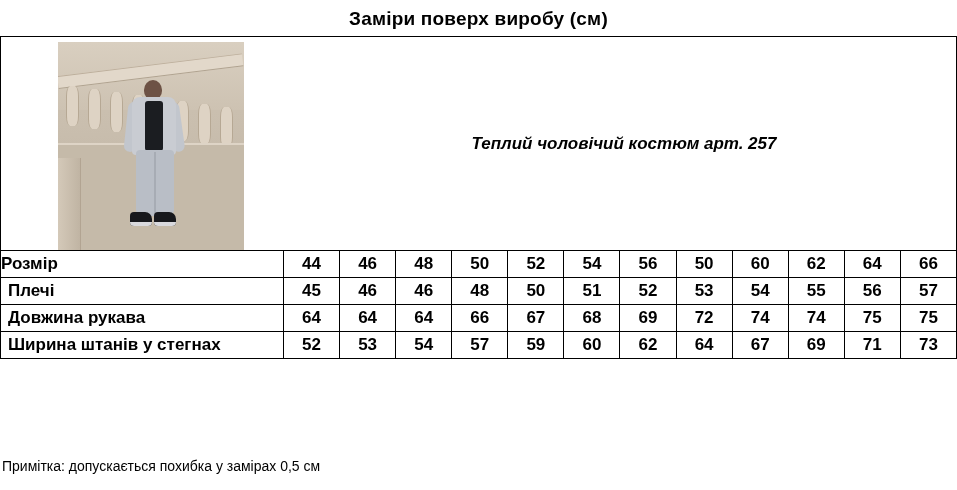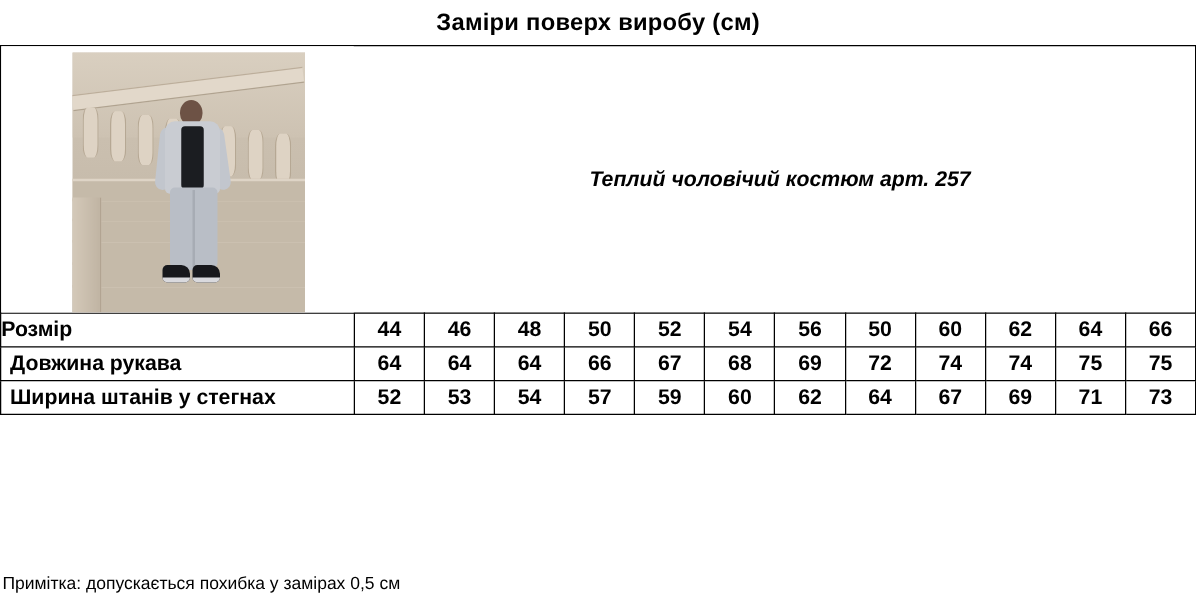--- a/index.html
+++ b/index.html
@@ -277,20 +277,35 @@
           <td class="size-col">52</td>
           <td class="size-col">54</td>
           <td class="size-col">56</td>
           <td class="size-col">50</td>
           <td class="size-col">60</td>
           <td class="size-col">62</td>
           <td class="size-col">64</td>
           <td class="size-col">66</td>
         </tr>
 
+        <tr>
+          <td class="label-cell">Плечі</td>
+          <td class="size-col">45</td>
+          <td class="size-col">46</td>
+          <td class="size-col">46</td>
+          <td class="size-col">48</td>
+          <td class="size-col">50</td>
+          <td class="size-col">51</td>
+          <td class="size-col">52</td>
+          <td class="size-col">53</td>
+          <td class="size-col">54</td>
+          <td class="size-col">55</td>
+          <td class="size-col">56</td>
+          <td class="size-col">57</td>
+        </tr>
 
 
         <tr>
           <td class="label-cell">Довжина рукава</td>
           <td class="size-col">64</td>
           <td class="size-col">64</td>
           <td class="size-col">64</td>
           <td class="size-col">66</td>
           <td class="size-col">67</td>
           <td class="size-col">68</td>

